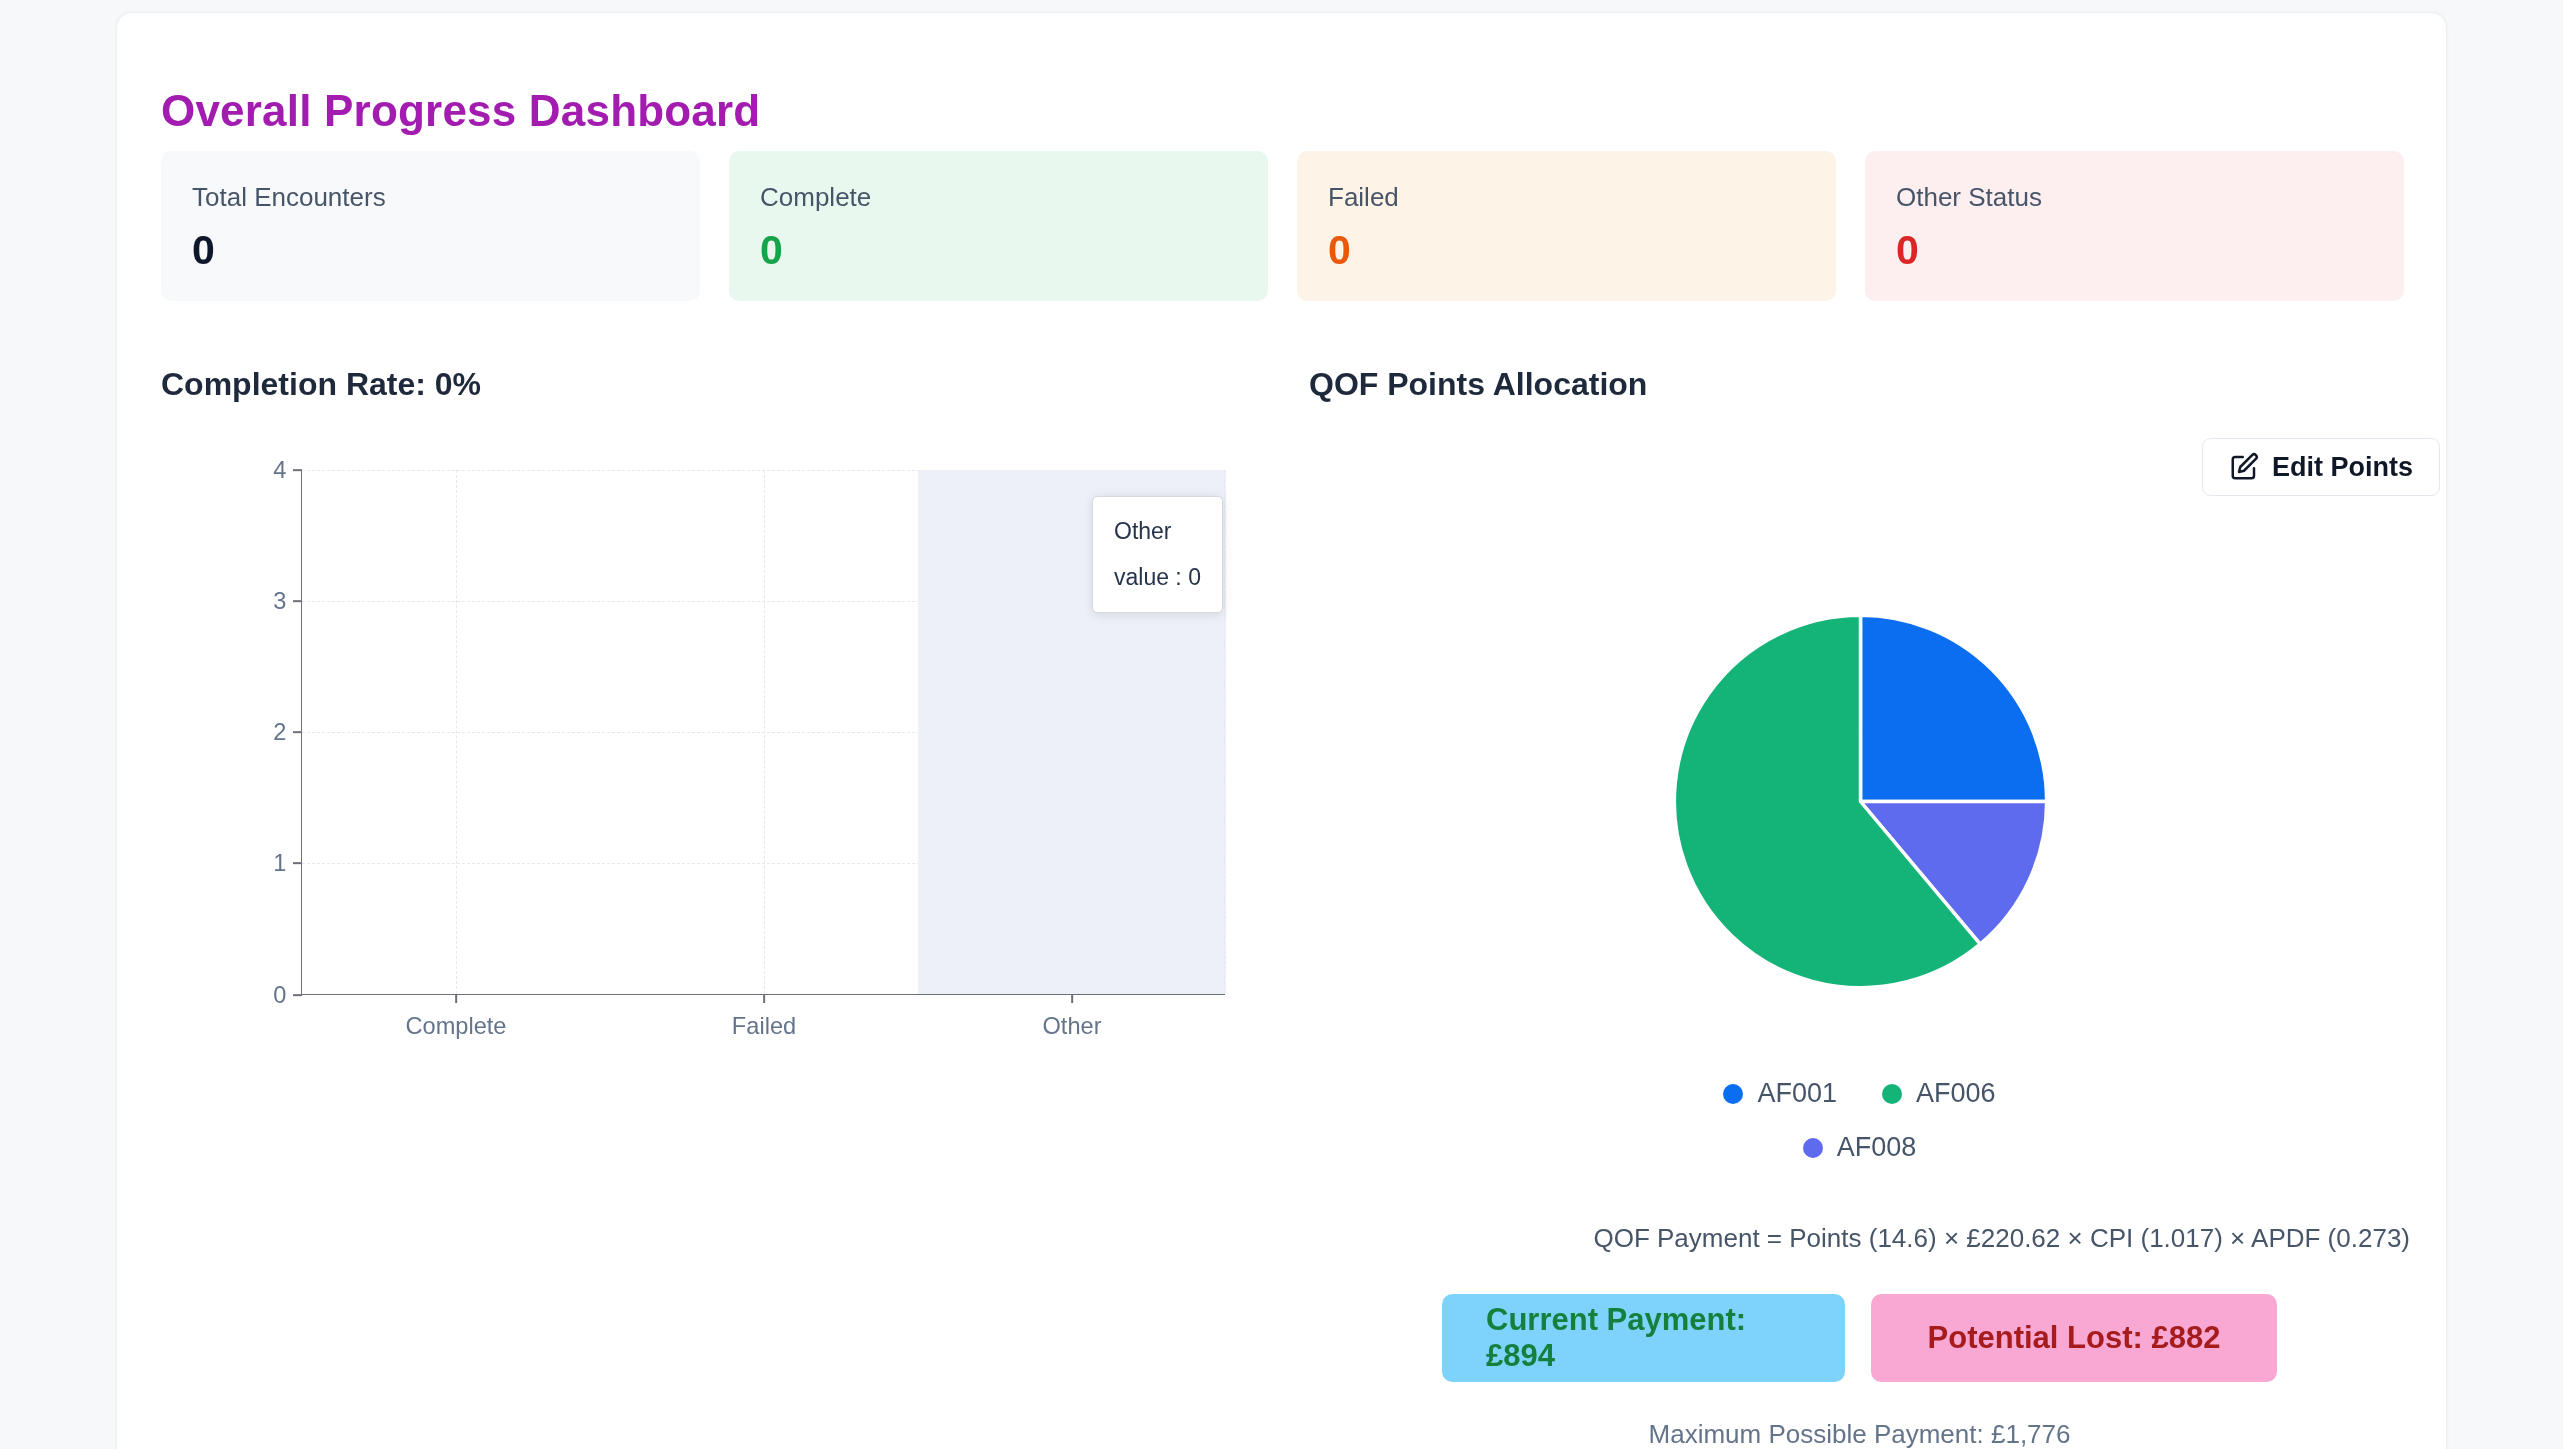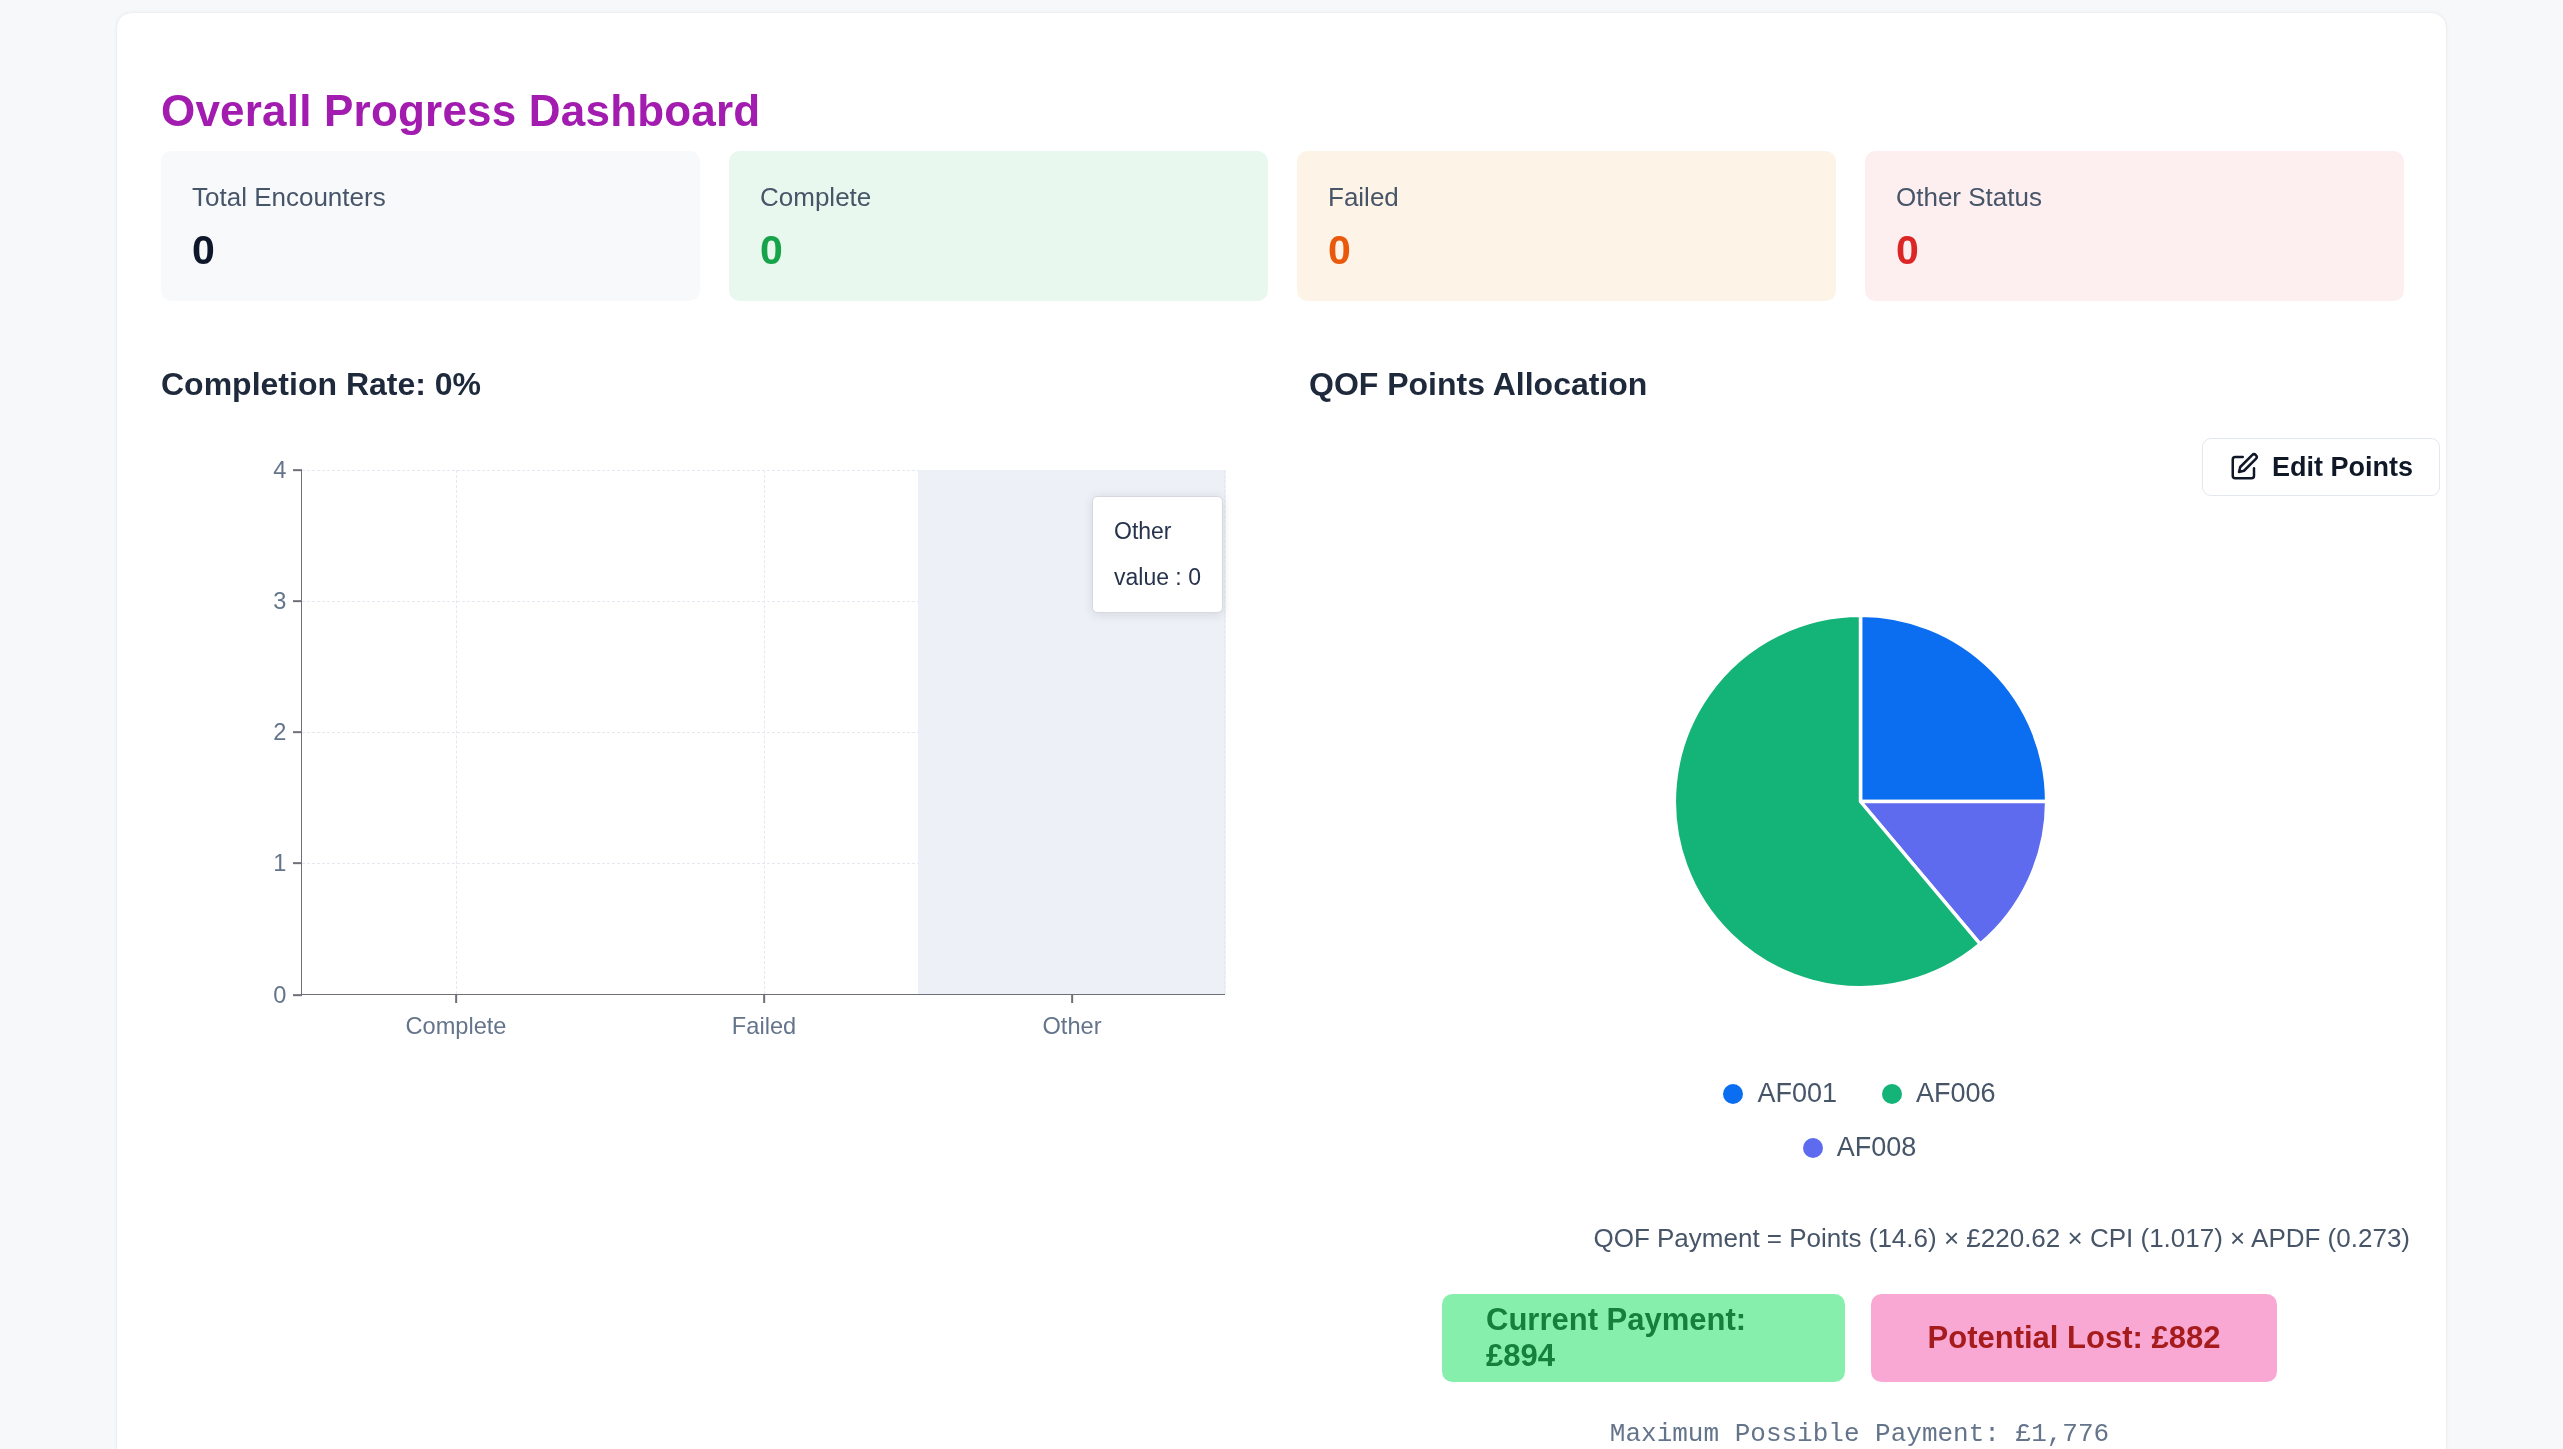--- a/index.html
+++ b/index.html
@@ -53,21 +53,21 @@
   .pie-legend { left:1192px; top:1065px; width:1101px; display:flex; flex-direction:column; align-items:center; gap:23px; }
   .legend-row { display:flex; gap:45px; }
   .legend-item { display:flex; align-items:center; gap:14px; cursor:pointer; }
   .legend-dot { width:20px; height:20px; border-radius:50%; }
   .legend-label { font-size:27px; color:#475569; }
 
   .formula { left:1192px; top:1210px; width:1101px; text-align:right; font-size:26px; color:#475569; }
   .pay-row { left:1192px; top:1281px; width:1101px; display:flex; justify-content:center; gap:26px; }
   .pay-card { height:88px; border-radius:10.5px; display:flex; align-items:center; justify-content:center;
     font-size:31px; font-weight:700; padding:0 44px; }
-  .max-note { left:1192px; top:1406px; width:1101px; text-align:center; font-size:26px; color:#64748b;font-family:Liberation Mono, monospace; }
+  .max-note { left:1192px; top:1406px; width:1101px; text-align:center; font-size:26px; color:#64748b; }
 </style>
 </head>
 <body>
 
 <div class="main-card">
 
   <h1 class="abs page-title">Overall Progress Dashboard</h1>
 
   <div class="abs stats-grid">
     <div class="stat" style="background: rgb(248, 249, 251);">
@@ -153,21 +153,21 @@
         <div class="legend-item">
           <span class="legend-dot" style="background: rgb(95, 107, 238);"></span>
           <span class="legend-label">AF008</span>
         </div>
       </div>
     </div>
 
   <div class="abs formula">QOF Payment = Points (14.6) × £220.62 × CPI (1.017) × APDF (0.273)</div>
 
   <div class="abs pay-row">
-    <div class="pay-card" id="pay-current" style="background: #86efac; color: rgb(21, 128, 61); width: 403px;">
+    <div class="pay-card" id="pay-current" style="background: #7dd3fc; color: rgb(21, 128, 61); width: 403px;">
       <span>Current Payment: £894</span>
     </div>
     <div class="pay-card" id="pay-lost" style="background: #f9a8d4; color: rgb(166, 28, 28); width: 406px;">
       <span>Potential Lost: £882</span>
     </div>
   </div>
 
   <div class="abs max-note">Maximum Possible Payment: £1,776</div>
 
 </div>

